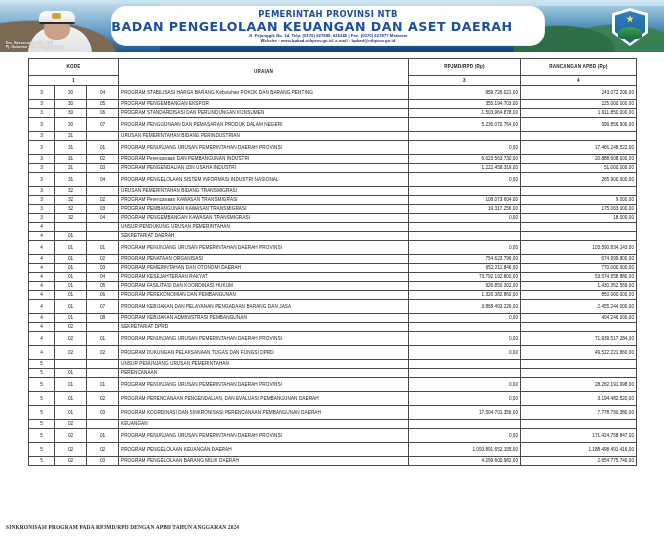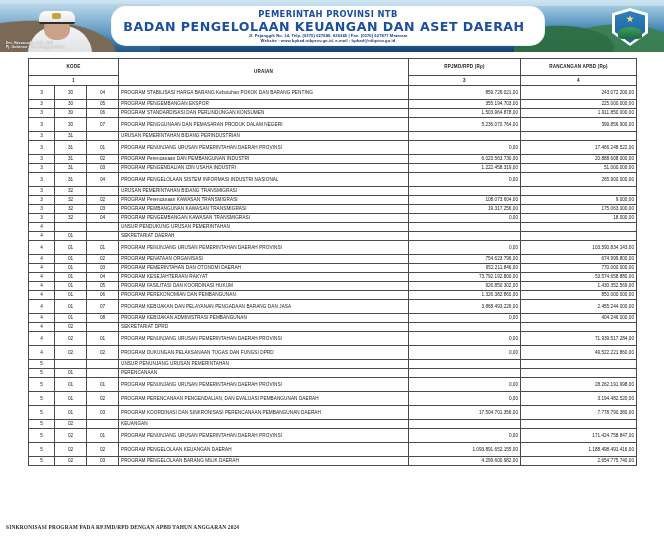--- a/index.html
+++ b/index.html
@@ -95,21 +95,21 @@
   .title-1 {
     position: absolute; left: 112px; top: 9px; width: 432px;
     text-align: center;
     font-size: 8.4px;
     font-weight: bold;
     color: #1b4fa0;
     letter-spacing: .35px;
     font-family: "DejaVu Sans", sans-serif;
   }
   .title-2 {
-    position: absolute; left: 108px; top: 19px; width: 432px;
+    position: absolute; left: 96px; top: 19px; width: 432px;
     text-align: center;
     font-size: 12.6px;
     font-weight: bold;
     color: #1b4fa0;
     letter-spacing: .5px;
     font-family: "DejaVu Sans", sans-serif;
     white-space: nowrap;
   }
   .title-addr {
     position: absolute; left: 112px; top: 33px; width: 432px;

